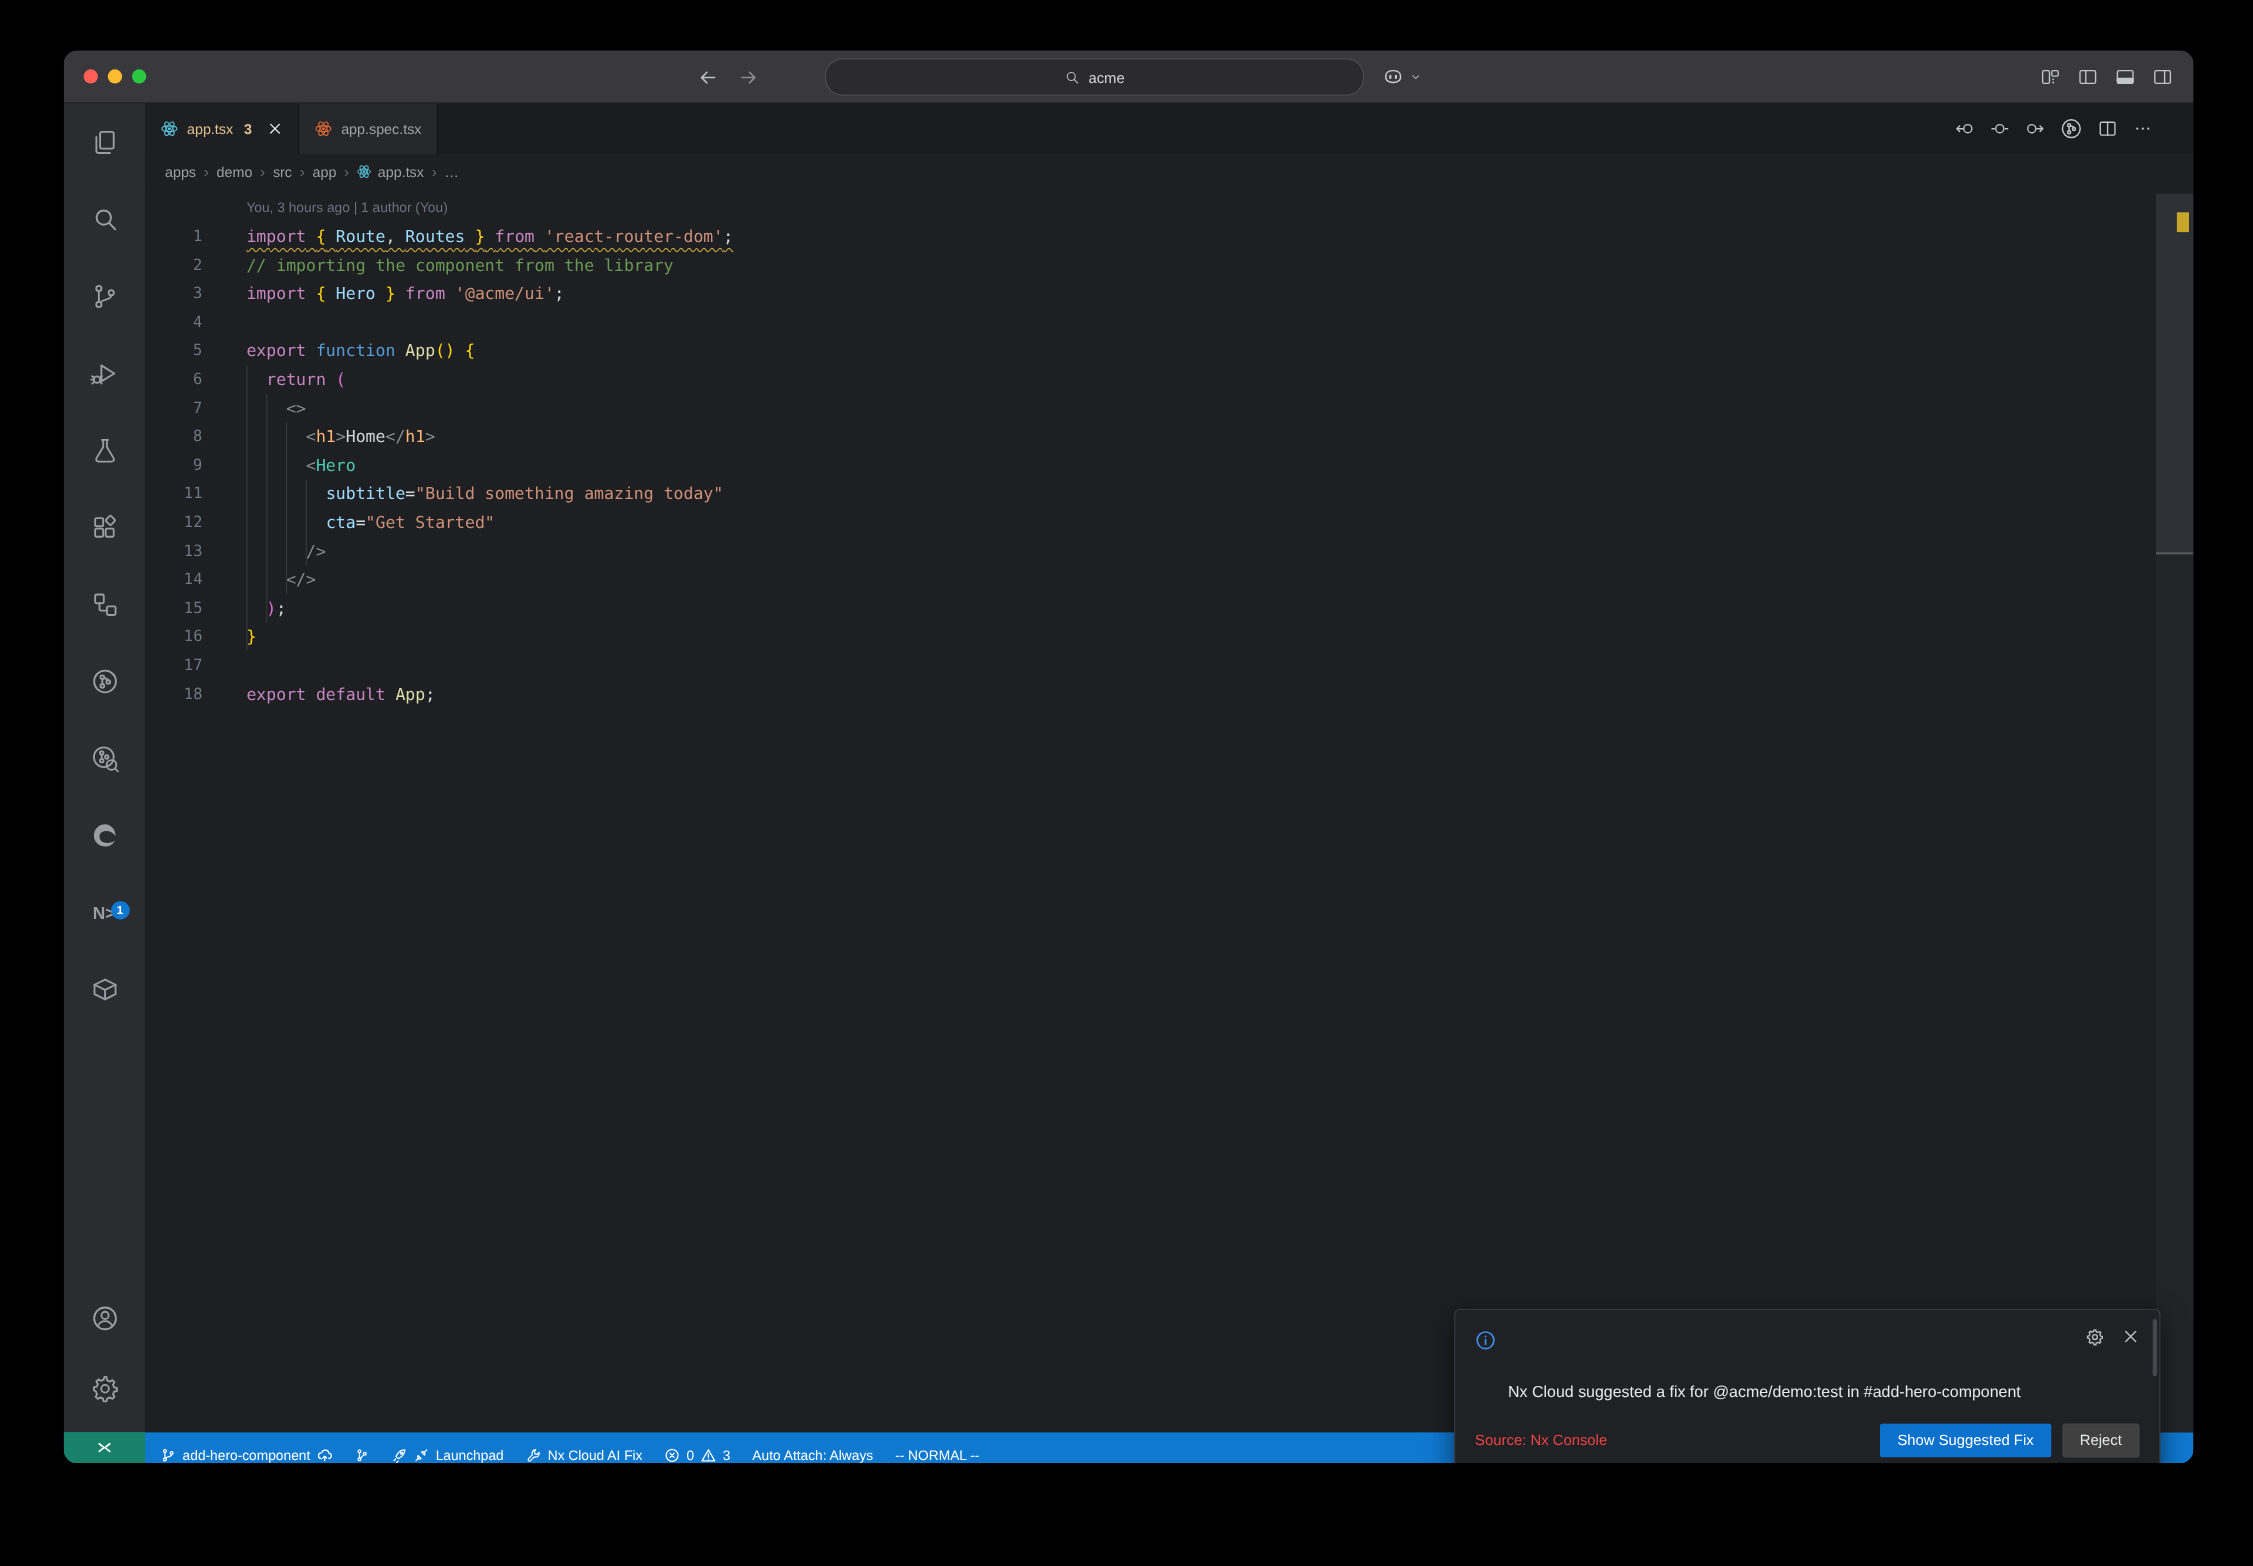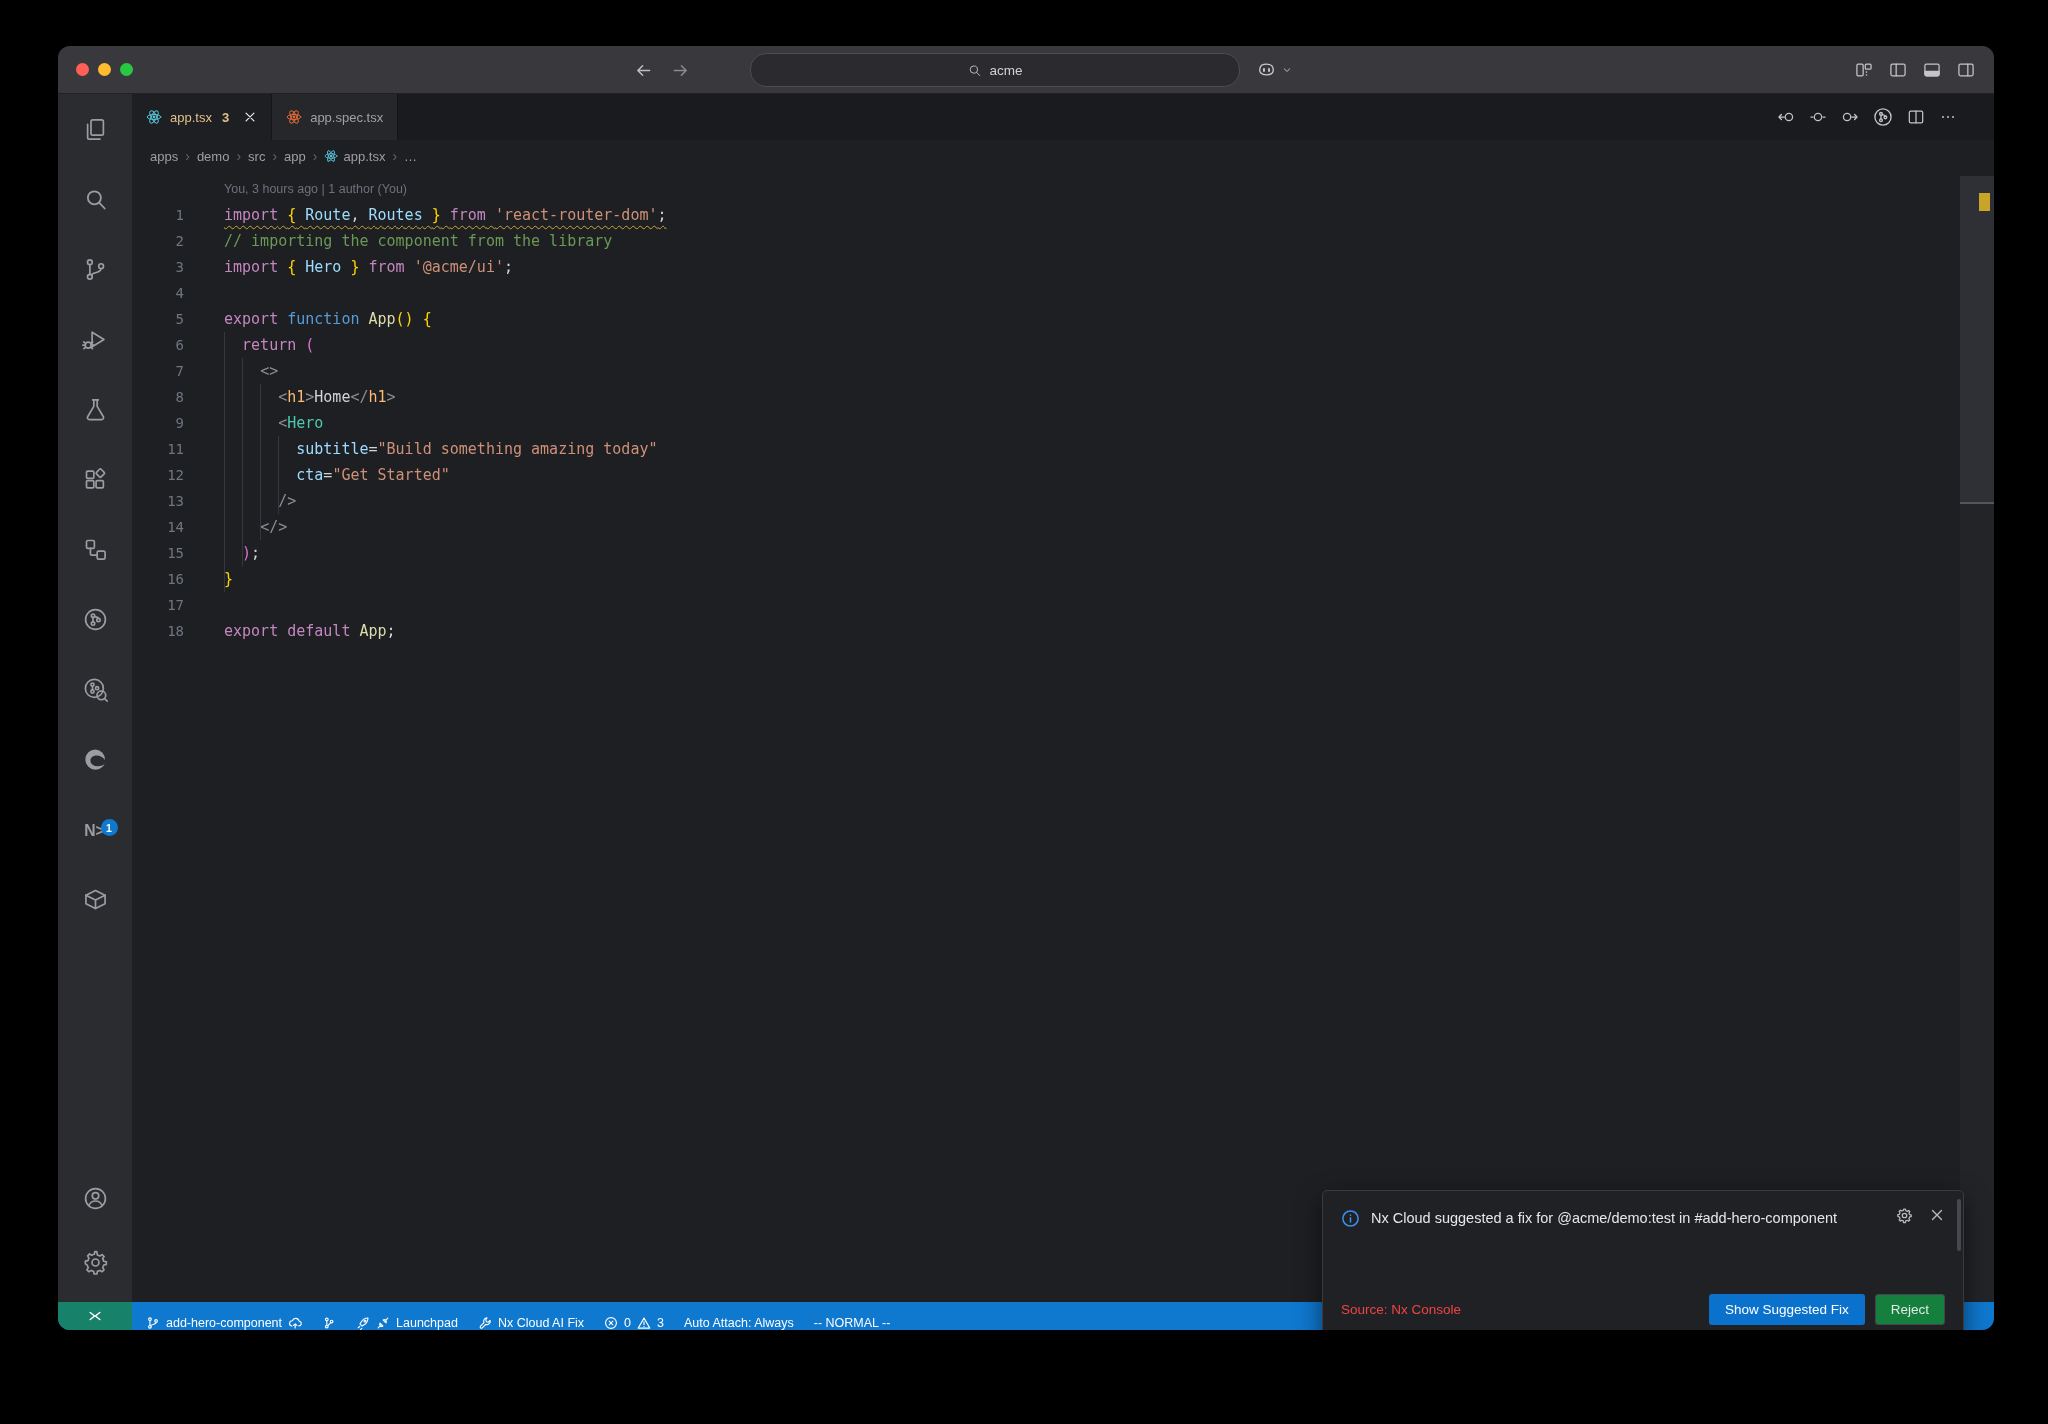--- a/index.html
+++ b/index.html
@@ -82,31 +82,31 @@
     background:#232428; }
   .scroll-thumb { position:absolute; top:0; left:0; right:0; height:326px; background:#2e3035; }
   .scroll-divider { position:absolute; top:326px; left:0; right:0; height:2px; background:#55565b; }
   .warn-mark { position:absolute; top:17px; right:4px; width:11px; height:18px; background:#c7a528; }
 
   
   .toast { position:absolute; right:30px; top:1096px; width:642px; height:150px;
     background:#202125; border:1px solid #3a3b40; border-radius:5px;
     box-shadow:0 8px 24px rgba(0,0,0,.55); padding:16px 18px 14px 18px; color:#e6e7e9; }
   .toast-head { display:flex; gap:11px; }
-  .toast-msg { font-size:14.5px; line-height:1.6; max-width:470px; }
+  .toast-msg { font-size:14.5px; line-height:1.6; max-width:470px;margin-top:48px; }
   .toast-icons { margin-left:auto; display:flex; gap:16px; color:#b9babe; }
   .toast-foot { position:absolute; left:18px; right:18px; bottom:14px;
     display:flex; align-items:center; }
   .toast-src { color:#ef4444; font-size:13.5px; }
   .toast-btns { margin-left:auto; display:flex; gap:10px; }
   .btn { height:31px; border-radius:3px; font-size:13.5px; display:flex;
     align-items:center; padding:0 15px; border:1px solid transparent;
     font-family:"Liberation Sans",sans-serif; }
   .btn.primary { background:#0a72cc; color:#fff; }
-  .btn.secondary { background:#15803d; color:#e6e7e9; border-color:#45464b; }
+  .btn.secondary { background:#404040; color:#e6e7e9; border-color:#45464b; }
   .toast-sb { position:absolute; right:2px; top:8px; width:4px; height:52px;
     background:#47484d; border-radius:2px; }
 
   
   .statusbar { height:28px; display:flex; align-items:stretch; background:#0f78cf;
     color:#fdfeff; font-size:12.5px; }
   .sb-remote { width:74px; background:#178269; display:flex; align-items:center;
     justify-content:center; flex:none; }
   .sb-left { display:flex; align-items:flex-end; gap:4px; padding-left:6px; }
   .sb-right { margin-left:auto; display:flex; align-items:stretch; gap:5px; padding-right:30px; }

